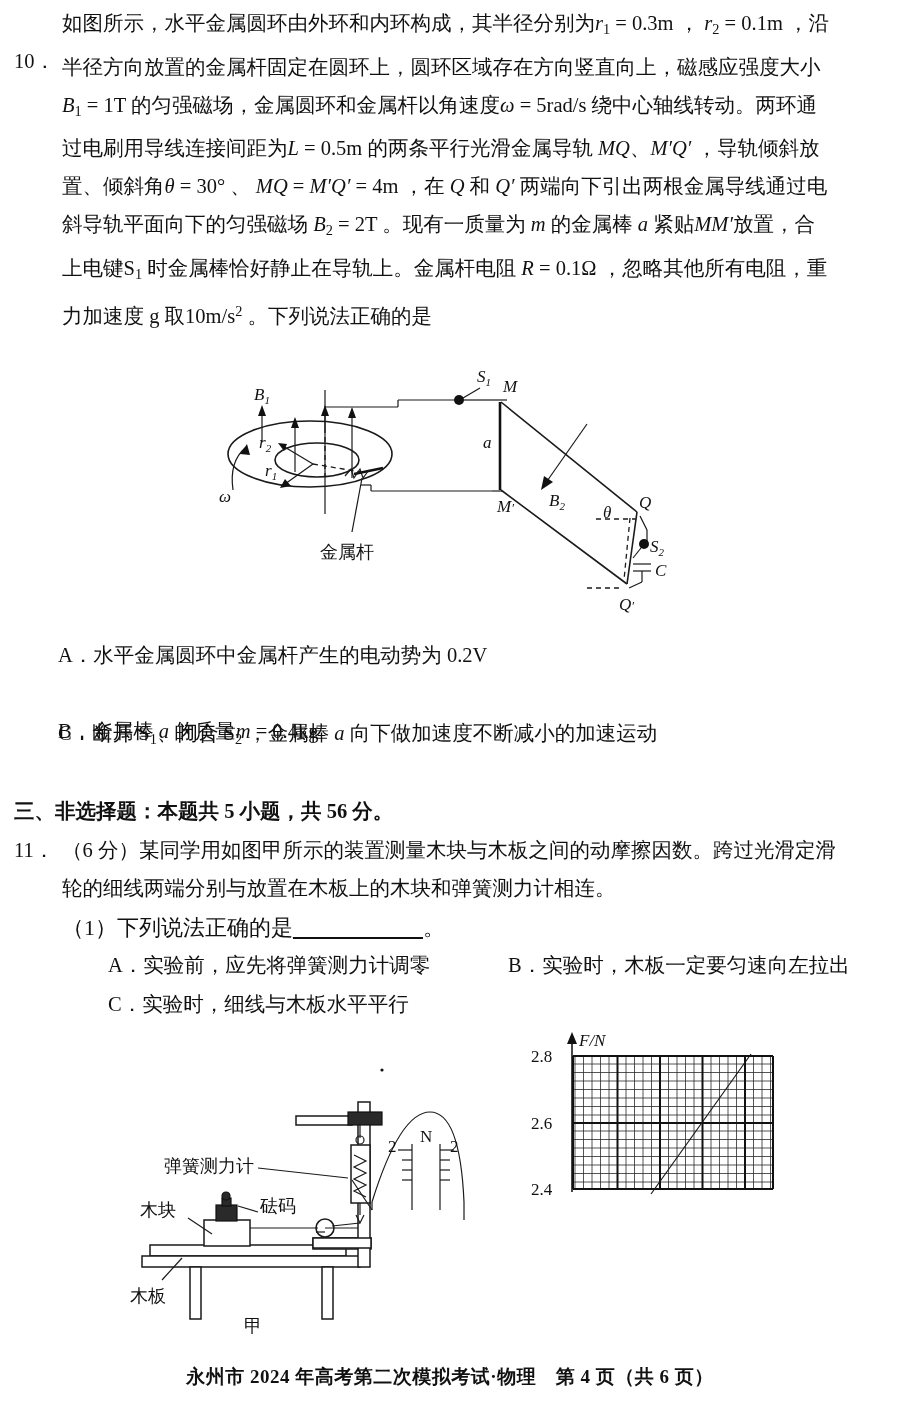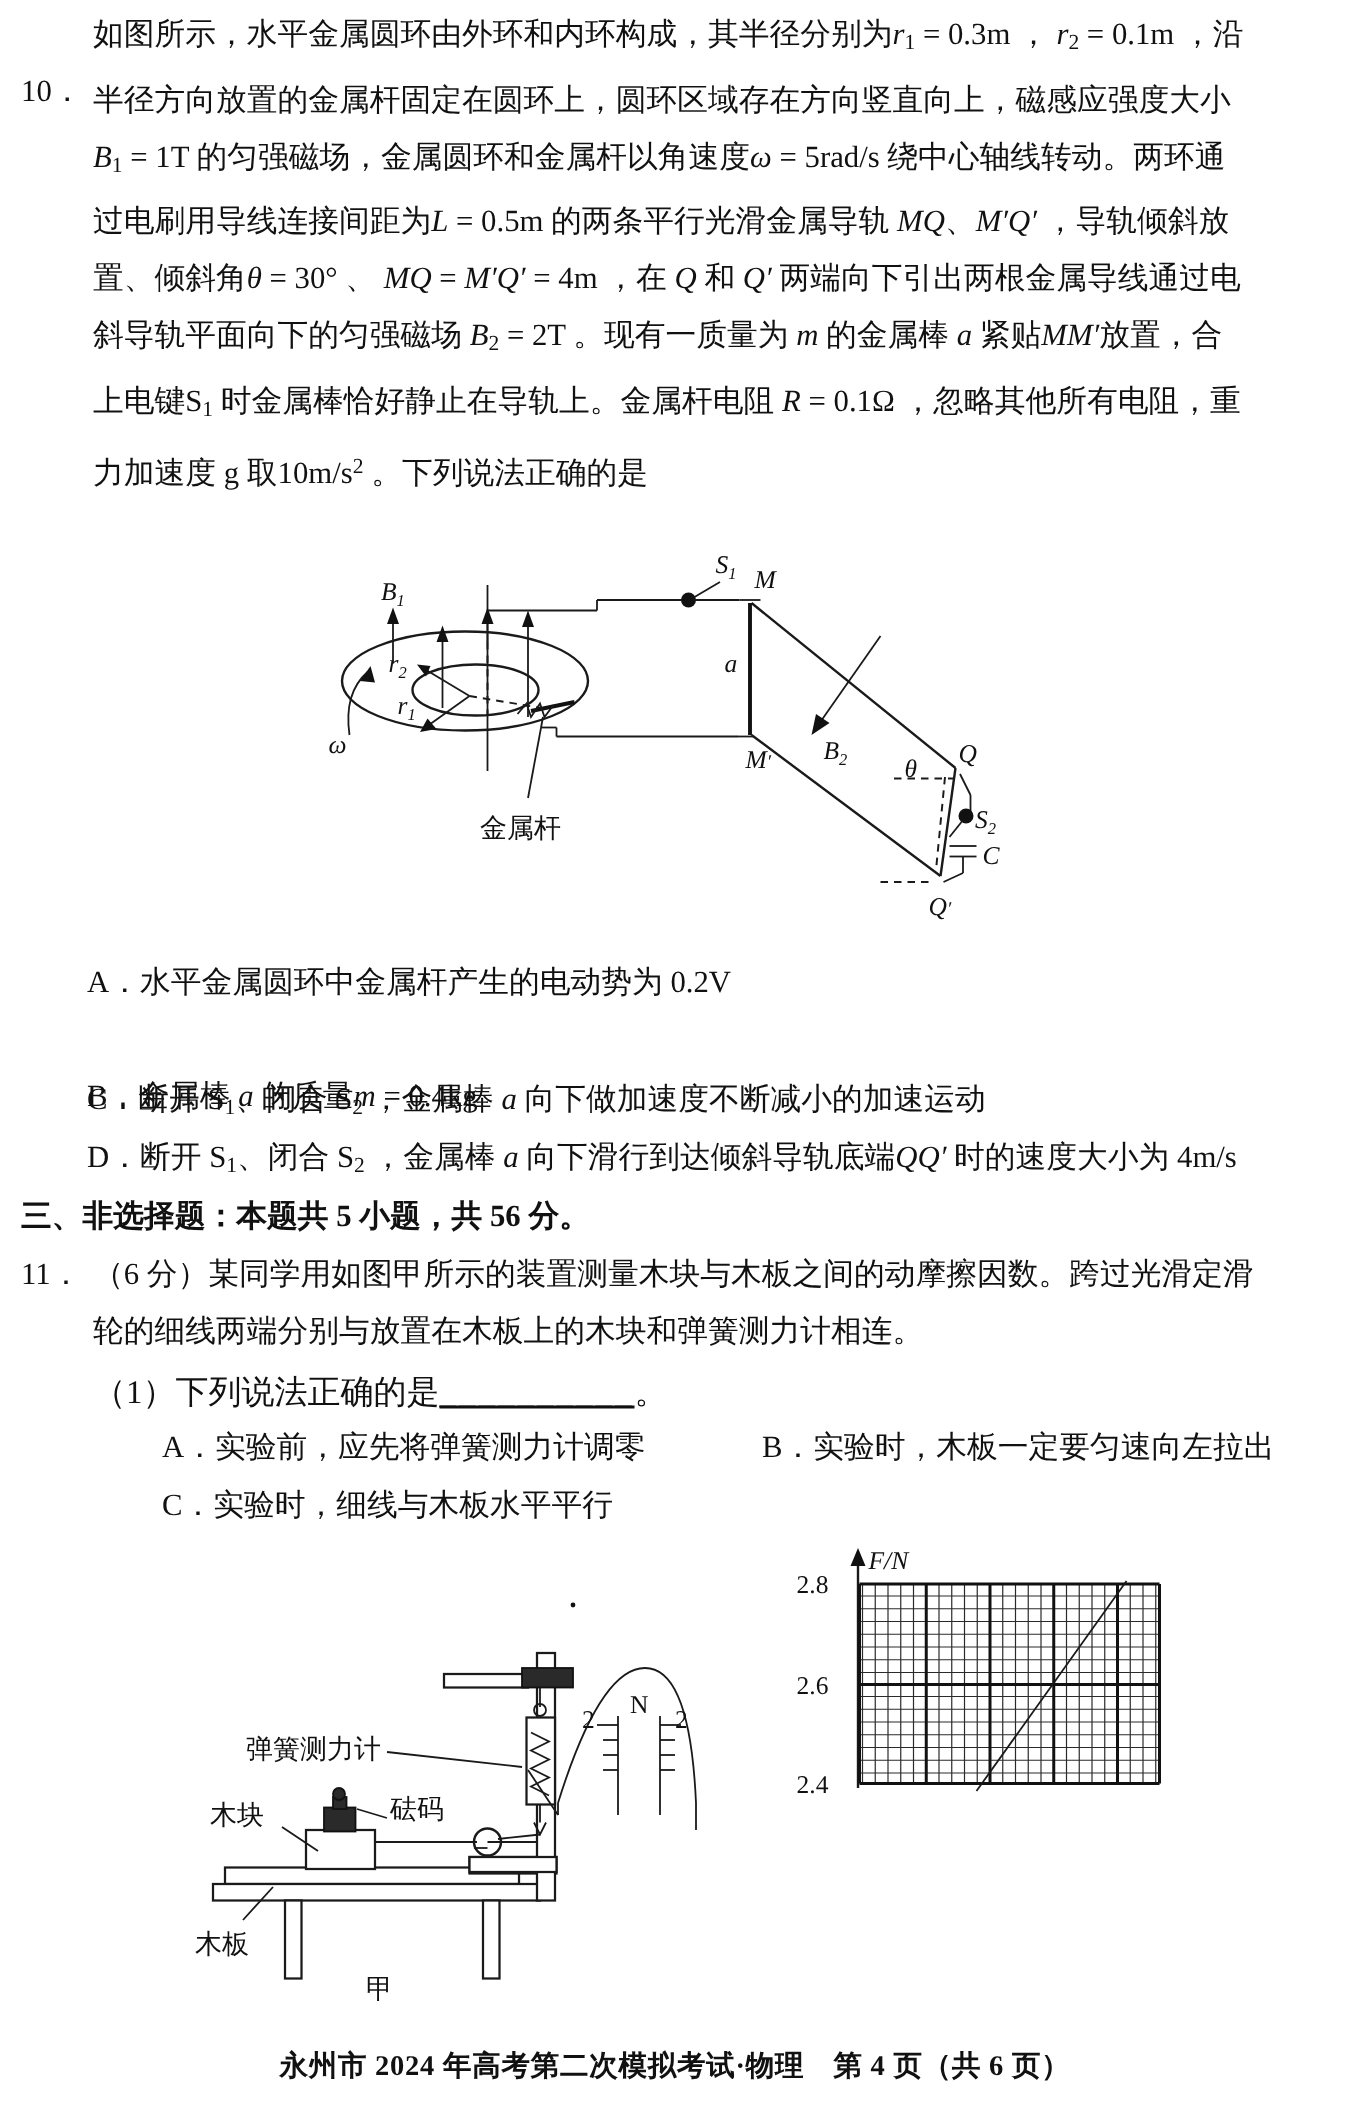--- a/index.html
+++ b/index.html
@@ -245,23 +245,20 @@
   </div>
 
   <div class="opt" style="left:58px; top:636px;">
     A．水平金属圆环中金属杆产生的电动势为 0.2V
   </div>
   <div class="opt" style="left:58px; top:712px;">
     B．金属棒 <i class="mi">a</i> 的质量<i class="mi">m</i>&nbsp;= 0.4kg
   </div>
   <div class="opt" style="left:58px; top:714px;">
     C．断开 S<span class="sub">1</span>、闭合 S<span class="sub">2</span> ，金属棒 <i class="mi">a</i> 向下做加速度不断减小的加速运动
-  </div>
-  <div class="opt" style="left:58px; top:753px;">
-    D．断开 S<span class="sub">1</span>、闭合 S<span class="sub">2</span> ，金属棒 <i class="mi">a</i> 向下滑行到达倾斜导轨底端<i class="mi">QQ′</i> 时的速度大小为 4m/s
   </div>
 
   <div class="sectionhead" style="top:792px;">
     <span>三、非选择题：本题共 5 小题，共 56 分。</span>
   </div>
 
   <div class="qnum" style="top:831px;">
     <span>11．</span>
   </div>
   <div class="qbody" style="top:831px;">

